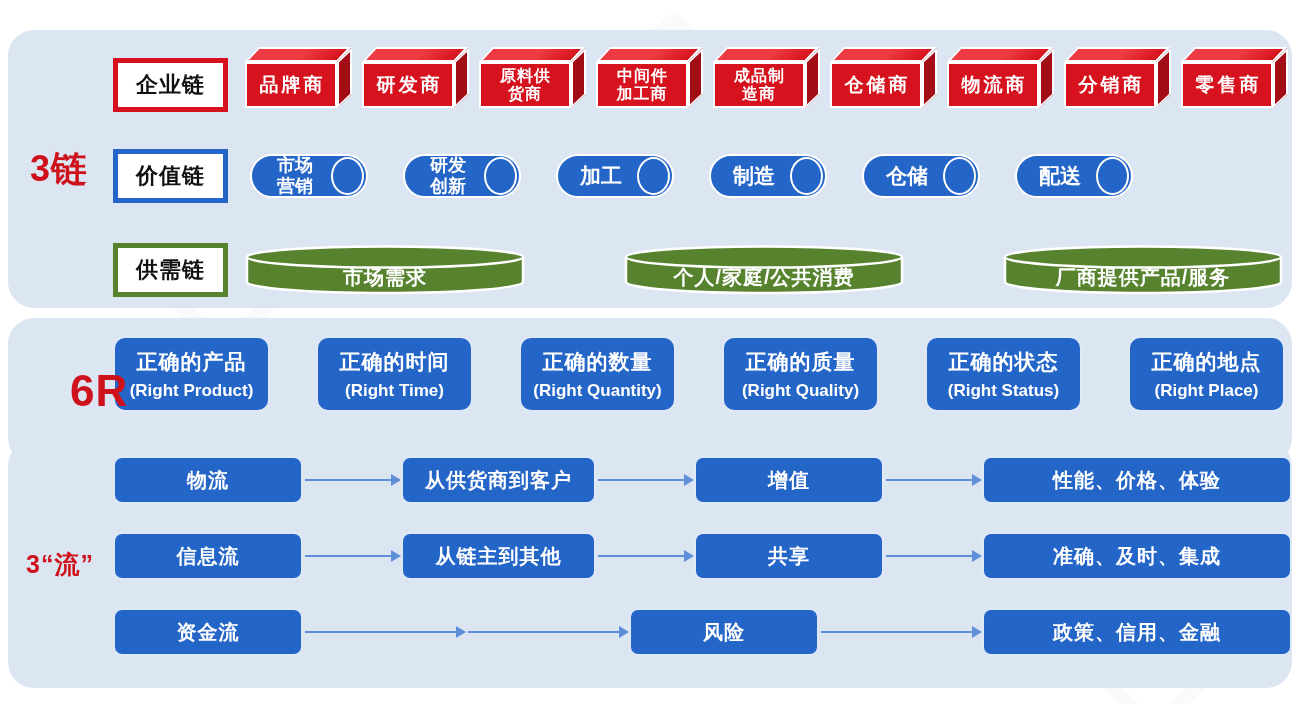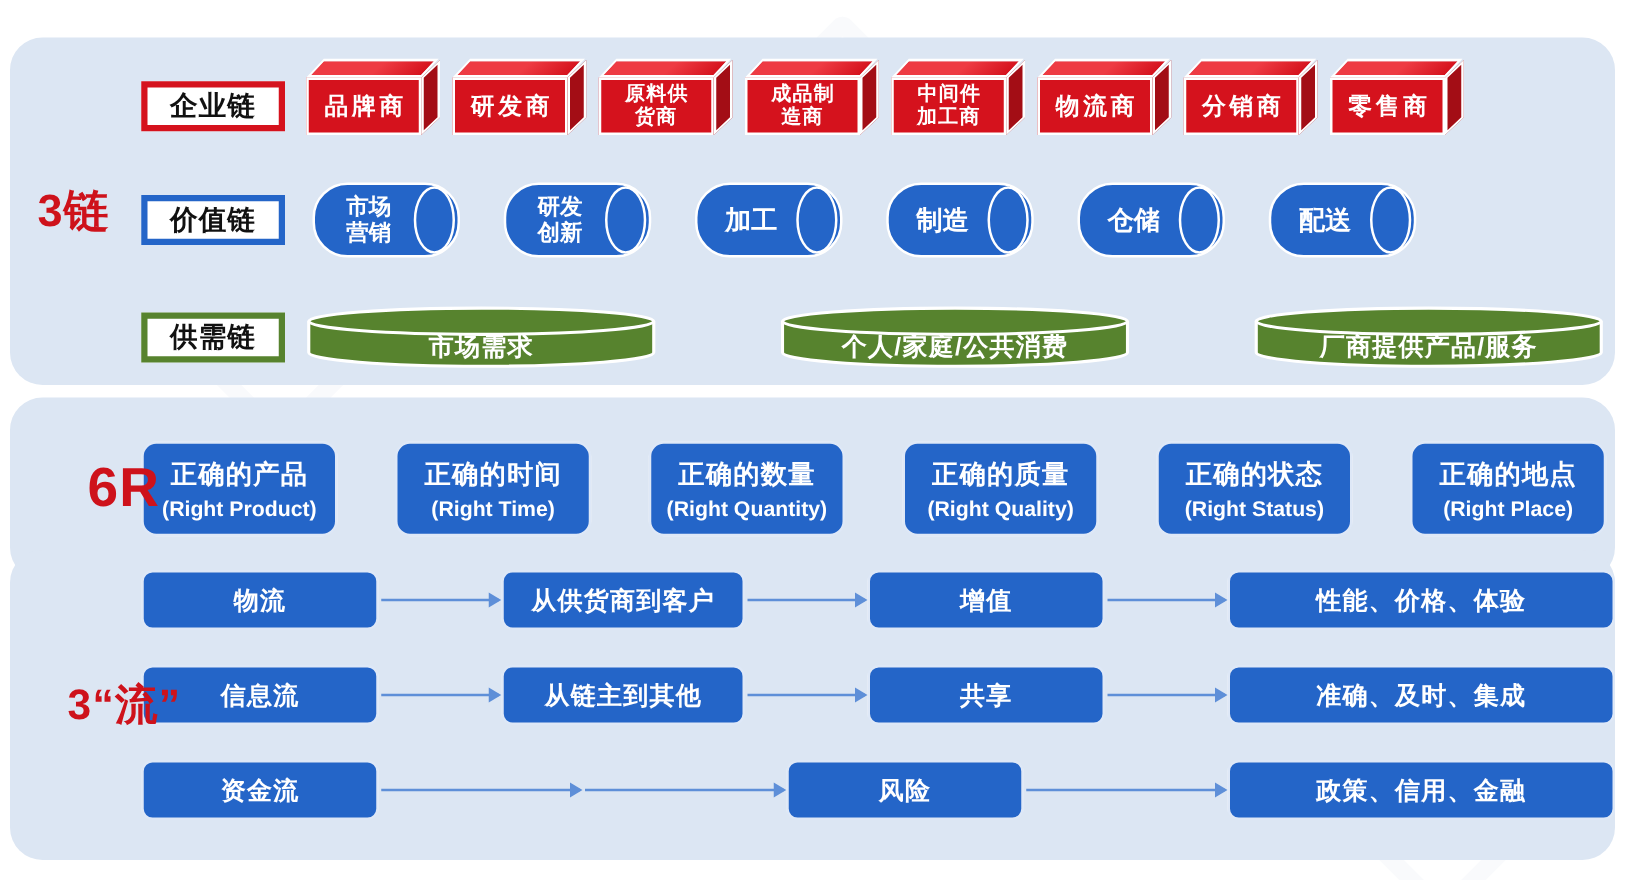--- a/index.html
+++ b/index.html
@@ -15,30 +15,30 @@
   }
   .panel-chains { top:30px;  height:278px; }
   .panel-sixr   { top:318px; height:146px; }
   .panel-flows  { top:440px; height:248px; }
 
   .side-label {
     position:absolute; left:22px; top:50%; transform:translateY(-50%);
     color:var(--accent-red-text); font-size:36px; letter-spacing:1px; white-space:nowrap;
   }
   .panel-sixr .side-label { left:62px; font-size:44px; }
-  .panel-flows .side-label { left:18px; font-size:34px;margin-left:28px; }
+  .panel-flows .side-label { left:18px; font-size:25px; }
 
   
   .chain-row { display:flex; align-items:center; margin-left:105px; }
   .row-enterprise { margin-top:32px; height:46px; }
   .row-value      { margin-top:40px; height:56px; }
   .row-supply     { margin-top:40px; height:52px; }
 
   .tag-box {
-    box-sizing:border-box; width:115px; height:40px; flex:0 0 115px;
+    box-sizing:border-box; width:115px; height:54px; flex:0 0 115px;
     background:#ffffff; display:flex; align-items:center; justify-content:center;
     color:#111; font-size:22px; letter-spacing:1px;
   }
   .tag-red   { border:5px solid var(--red); }
   .tag-blue  { border:5px solid var(--blue); }
   .tag-green { border:5px solid var(--green); }
 
   
   .b3 {
     position:relative; box-sizing:border-box;
@@ -63,21 +63,21 @@
     position:absolute; inset:0; z-index:1;
     display:flex; align-items:center; justify-content:center;
     color:#fff; font-size:19px; letter-spacing:3px; text-indent:3px;
     white-space:pre-line; text-align:center;
   }
   .b3-text.two-line { font-size:16px; line-height:1.15; letter-spacing:1px; text-indent:1px; }
 
   
   .cyl {
     position:relative; box-sizing:border-box;
-    width:118px; height:60px; flex:0 0 118px; margin-left:35px;
+    width:118px; height:44px; flex:0 0 118px; margin-left:35px;
     background:var(--blue); border:2px solid #fff; border-radius:28px;
   }
   .cyl.first { margin-left:22px; }
   .cyl::after { 
     content:""; position:absolute; box-sizing:border-box;
     right:2px; top:1px; bottom:1px; width:33px;
     border:2.5px solid #fff; border-radius:50%;
   }
   .cyl-text {
     position:absolute; inset:0; padding-right:28px;
@@ -90,21 +90,21 @@
   .disk { position:relative; width:280px; height:52px; flex:0 0 280px; margin-left:99px; }
   .disk.first { margin-left:17px; }
   .disk svg { display:block; }
   .disk-text {
     position:absolute; left:0; right:0; top:14px; bottom:0;
     display:flex; align-items:center; justify-content:center;
     color:#fff; font-size:20px; letter-spacing:1px;
   }
 
   
-  .sixr-row { display:flex; margin-left:105px; padding-top:35px; }
+  .sixr-row { display:flex; margin-left:105px; padding-top:18px; }
   .sixr-box {
     box-sizing:border-box; width:157px; height:76px; flex:0 0 157px; margin-left:46px;
     background:var(--blue); border:2px solid rgba(255,255,255,.85); border-radius:12px;
     display:flex; flex-direction:column; align-items:center; justify-content:center; gap:5px;
     color:#fff;
   }
   .sixr-box.first { margin-left:0; }
   .sixr-cn { font-size:21px; letter-spacing:1px; }
   .sixr-en { font-size:17px; }
 
@@ -153,26 +153,29 @@
           <span class="b3-text">品牌商</span>
         </div>
       <div class="b3">
           <span class="b3-text">研发商</span>
         </div>
       <div class="b3">
           <span class="b3-text two-line">原料供
 货商</span>
         </div>
       <div class="b3">
+          <span class="b3-text two-line">中间件
+加工商</span>
+        </div>
+      <div class="b3">
           <span class="b3-text two-line">成品制
 造商</span>
         </div>
       <div class="b3">
-          <span class="b3-text two-line">中间件
-加工商</span>
+          <span class="b3-text">仓储商</span>
         </div>
       <div class="b3">
           <span class="b3-text">物流商</span>
         </div>
       <div class="b3">
           <span class="b3-text">分销商</span>
         </div>
       <div class="b3">
           <span class="b3-text">零售商</span>
         </div>

